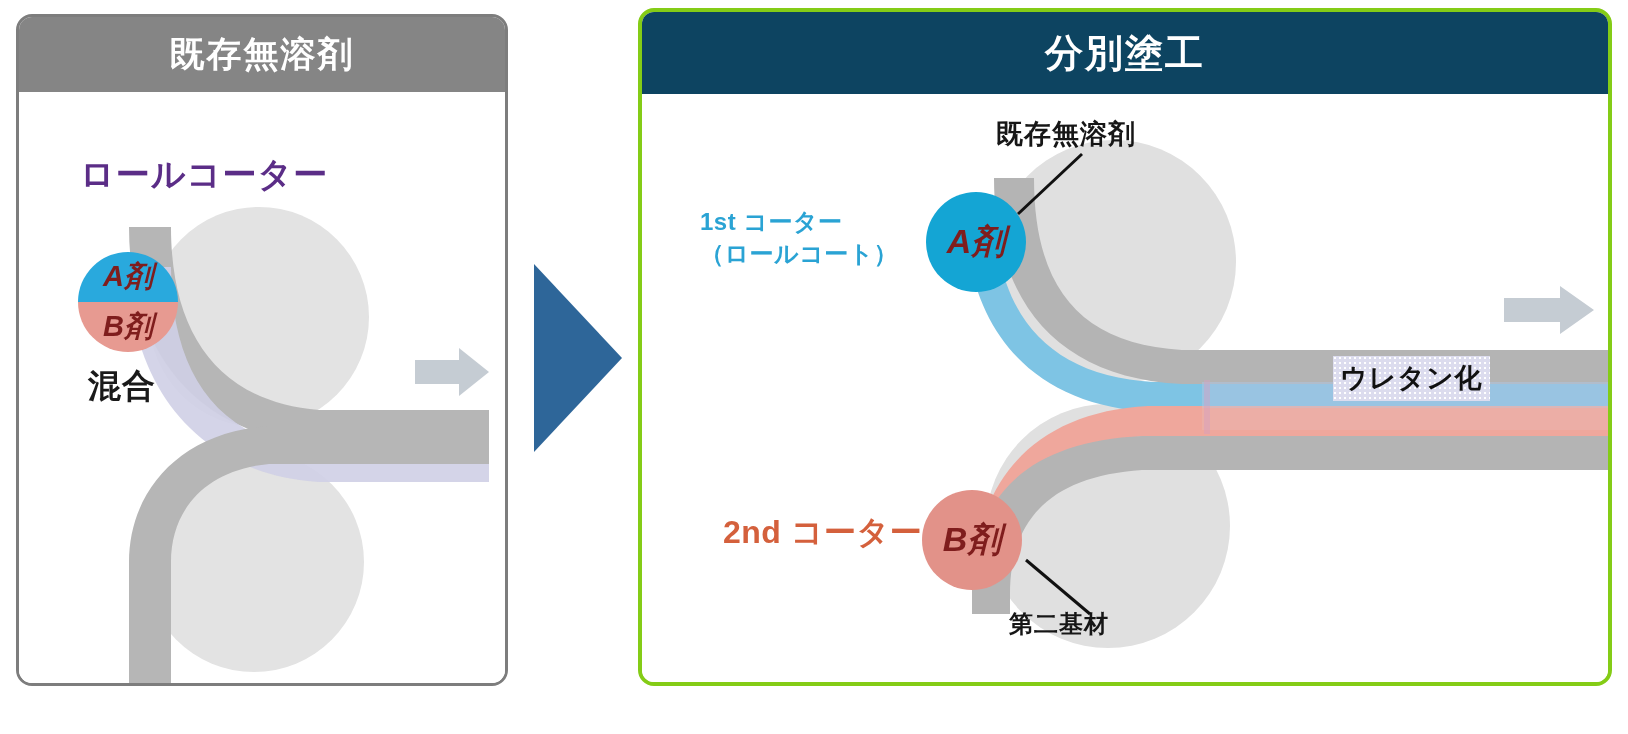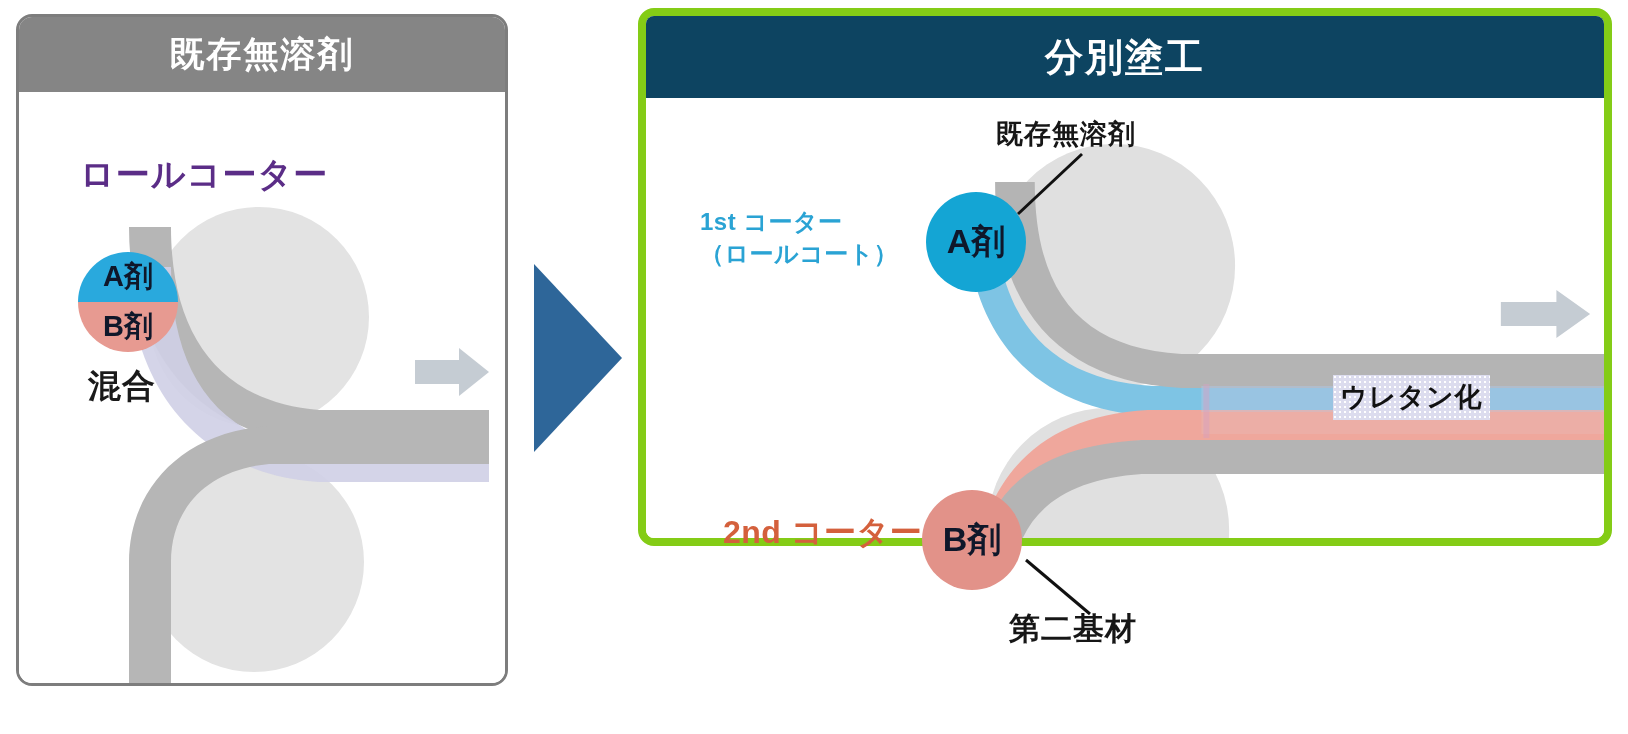--- a/index.html
+++ b/index.html
@@ -7,21 +7,21 @@
     width:1628px;height:734px;
     font-family:"Liberation Sans","DejaVu Sans",sans-serif;
     overflow:hidden;
     position:relative;
   }
   .stage{position:absolute;inset:0;padding-left:32px;}
 
   
   .panel{position:absolute;box-sizing:border-box;border-radius:16px;background:#fff;overflow:hidden;}
   .panel-left{left:16px;top:14px;width:492px;height:672px;border:3px solid #7d7d7d;}
-  .panel-right{left:638px;top:8px;width:974px;height:538px;border:8px solid #84cc16;}
+  .panel-right{left:638px;top:8px;width:974px;height:678px;border:4px solid #84cc16;}
 
   .panel-header{
     position:absolute;left:0;top:0;width:100%;
     display:flex;align-items:center;justify-content:center;
     color:#ffffff;font-weight:bold;letter-spacing:2px;
   }
   .panel-left .panel-header{height:75px;background:#858585;font-size:35px;}
   .panel-right .panel-header{height:82px;background:#0d4461;font-size:38px;}
 
   .panel-body{position:absolute;left:0;width:100%;background:#fff;}
@@ -32,34 +32,34 @@
 
   
   .lbl{position:absolute;white-space:nowrap;}
 
   .lbl-rollcoater{left:80px;top:152px;font-size:34px;font-weight:bold;color:#5b2d87;letter-spacing:1px;}
   .lbl-mix{left:88px;top:364px;font-size:33px;font-weight:bold;color:#1a1a1a;letter-spacing:1px;}
 
   .lbl-1st{left:700px;top:206px;font-size:24px;font-weight:bold;color:#2aa3d4;line-height:1.35;letter-spacing:0.5px;}
   .lbl-2nd{left:723px;top:511px;font-size:32px;font-weight:bold;color:#d4603c;letter-spacing:0.5px;}
   .lbl-sub1{left:996px;top:116px;font-size:27px;font-weight:bold;color:#161616;letter-spacing:1px;}
-  .lbl-sub2{left:1009px;top:608px;font-size:31px;font-weight:bold;color:#161616;letter-spacing:1px;}
+  .lbl-sub2{left:1009px;top:608px;font-size:24px;font-weight:bold;color:#161616;letter-spacing:1px;}
 
   .lbl-urethane{
-    left:1333px;top:375px;
+    left:1333px;top:356px;
     font-size:27px;font-weight:bold;color:#111;letter-spacing:1px;
     padding:4px 7px 5px 7px;
     background-color:#dcdcee;
     background-image:radial-gradient(circle at 2px 2px,#ffffff 1.25px,transparent 1.4px);
     background-size:5px 5px;
   }
 
   
   .badge{position:absolute;border-radius:50%;display:flex;align-items:center;justify-content:center;
-         color:#0f172a;font-weight:bold;overflow:hidden;}
+         color:#7f1d1d;font-weight:bold;overflow:hidden;font-style:italic;}
   .badge span{position:relative;z-index:2;}
 
   .badge-ab{left:78px;top:252px;width:100px;height:100px;flex-direction:column;}
   .badge-ab .half{position:absolute;left:0;width:100%;height:50%;}
   .badge-ab .half.top{top:0;background:#29a9dd;}
   .badge-ab .half.bot{top:50%;background:#e79a91;}
   .badge-ab .txt{position:relative;z-index:2;height:50%;width:100%;display:flex;align-items:center;justify-content:center;font-size:29px;}
 
   .badge-a{left:926px;top:192px;width:100px;height:100px;background:#14a5d4;font-size:34px;}
   .badge-b{left:922px;top:490px;width:100px;height:100px;background:#e29289;font-size:34px;}

